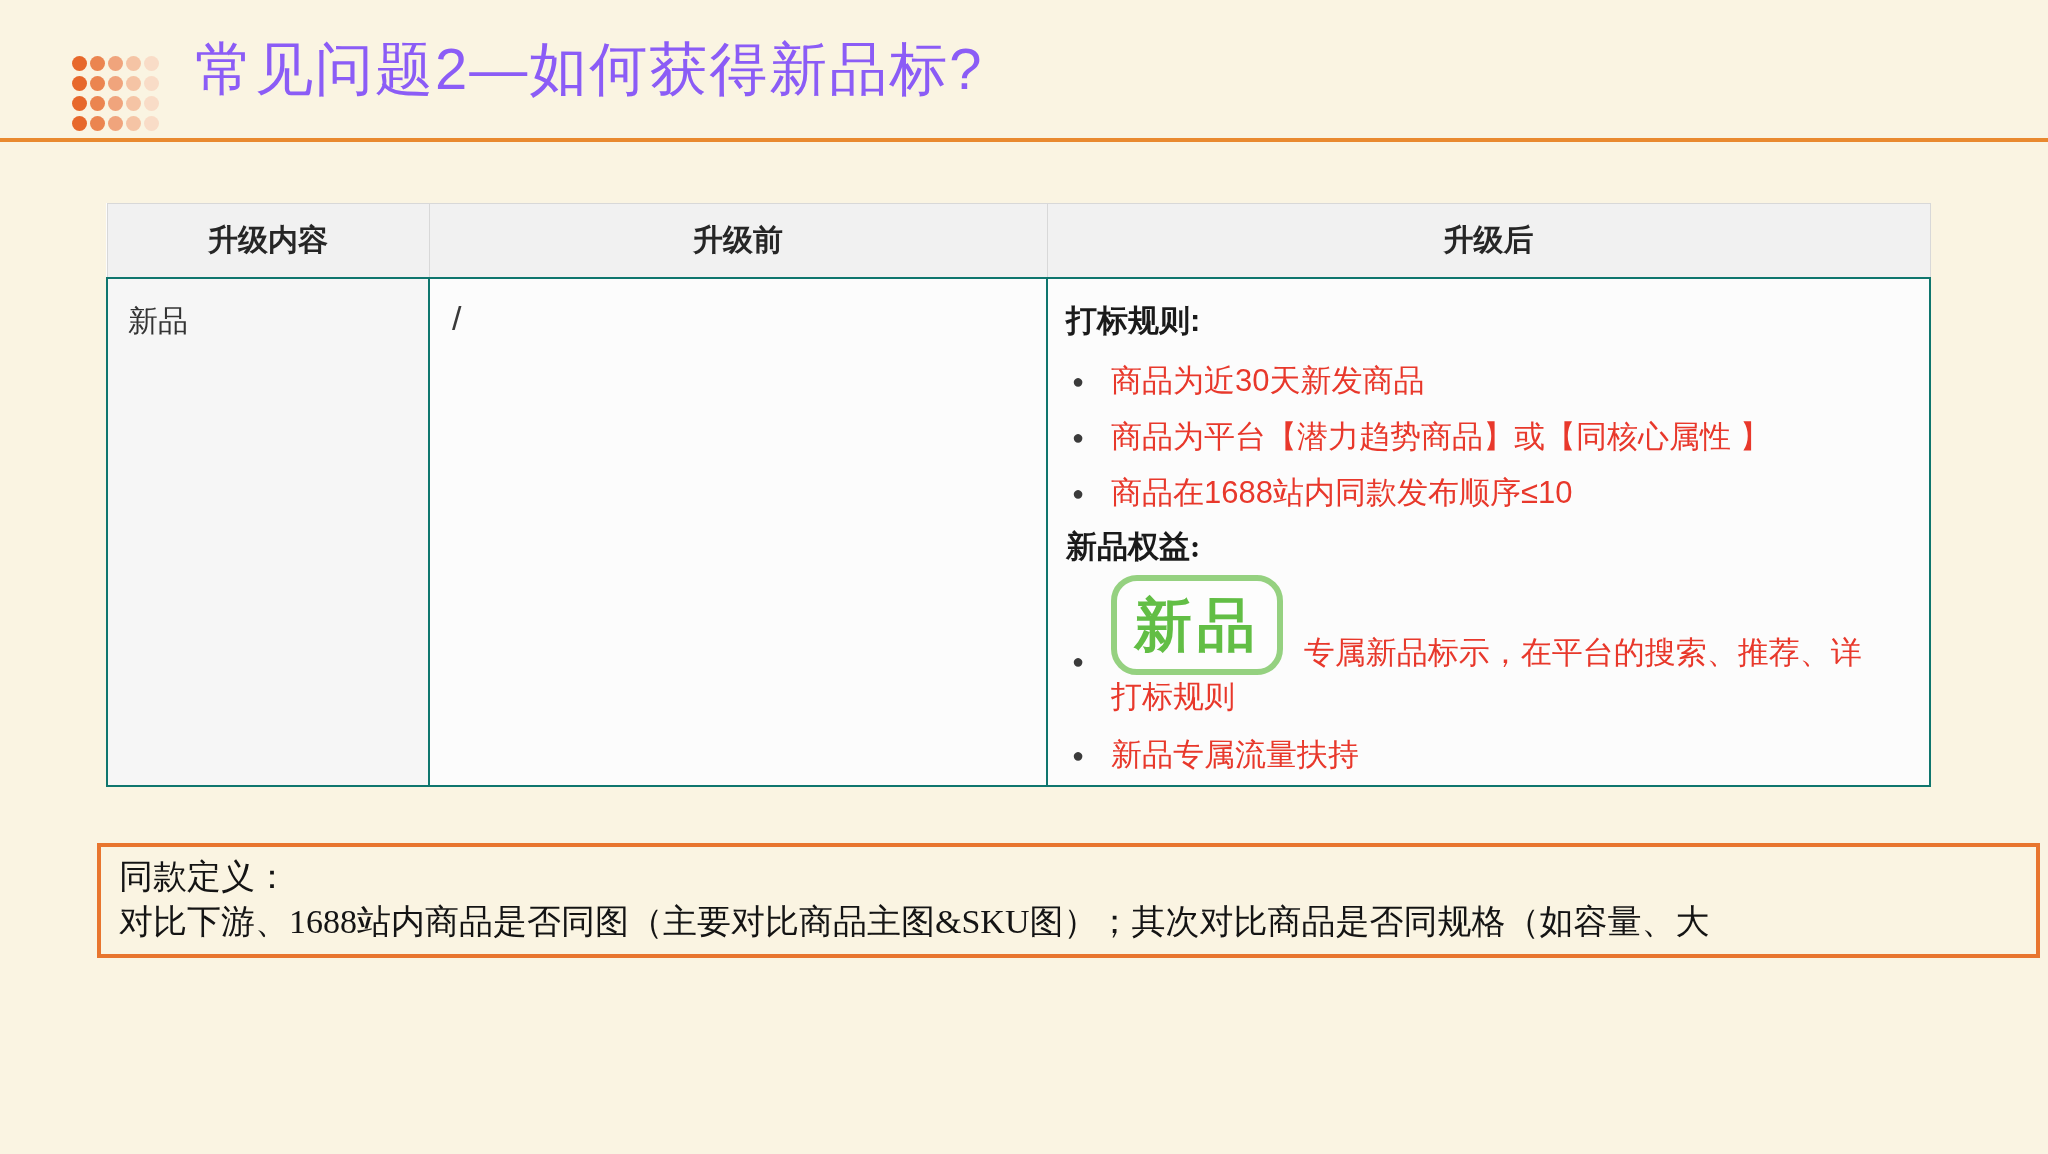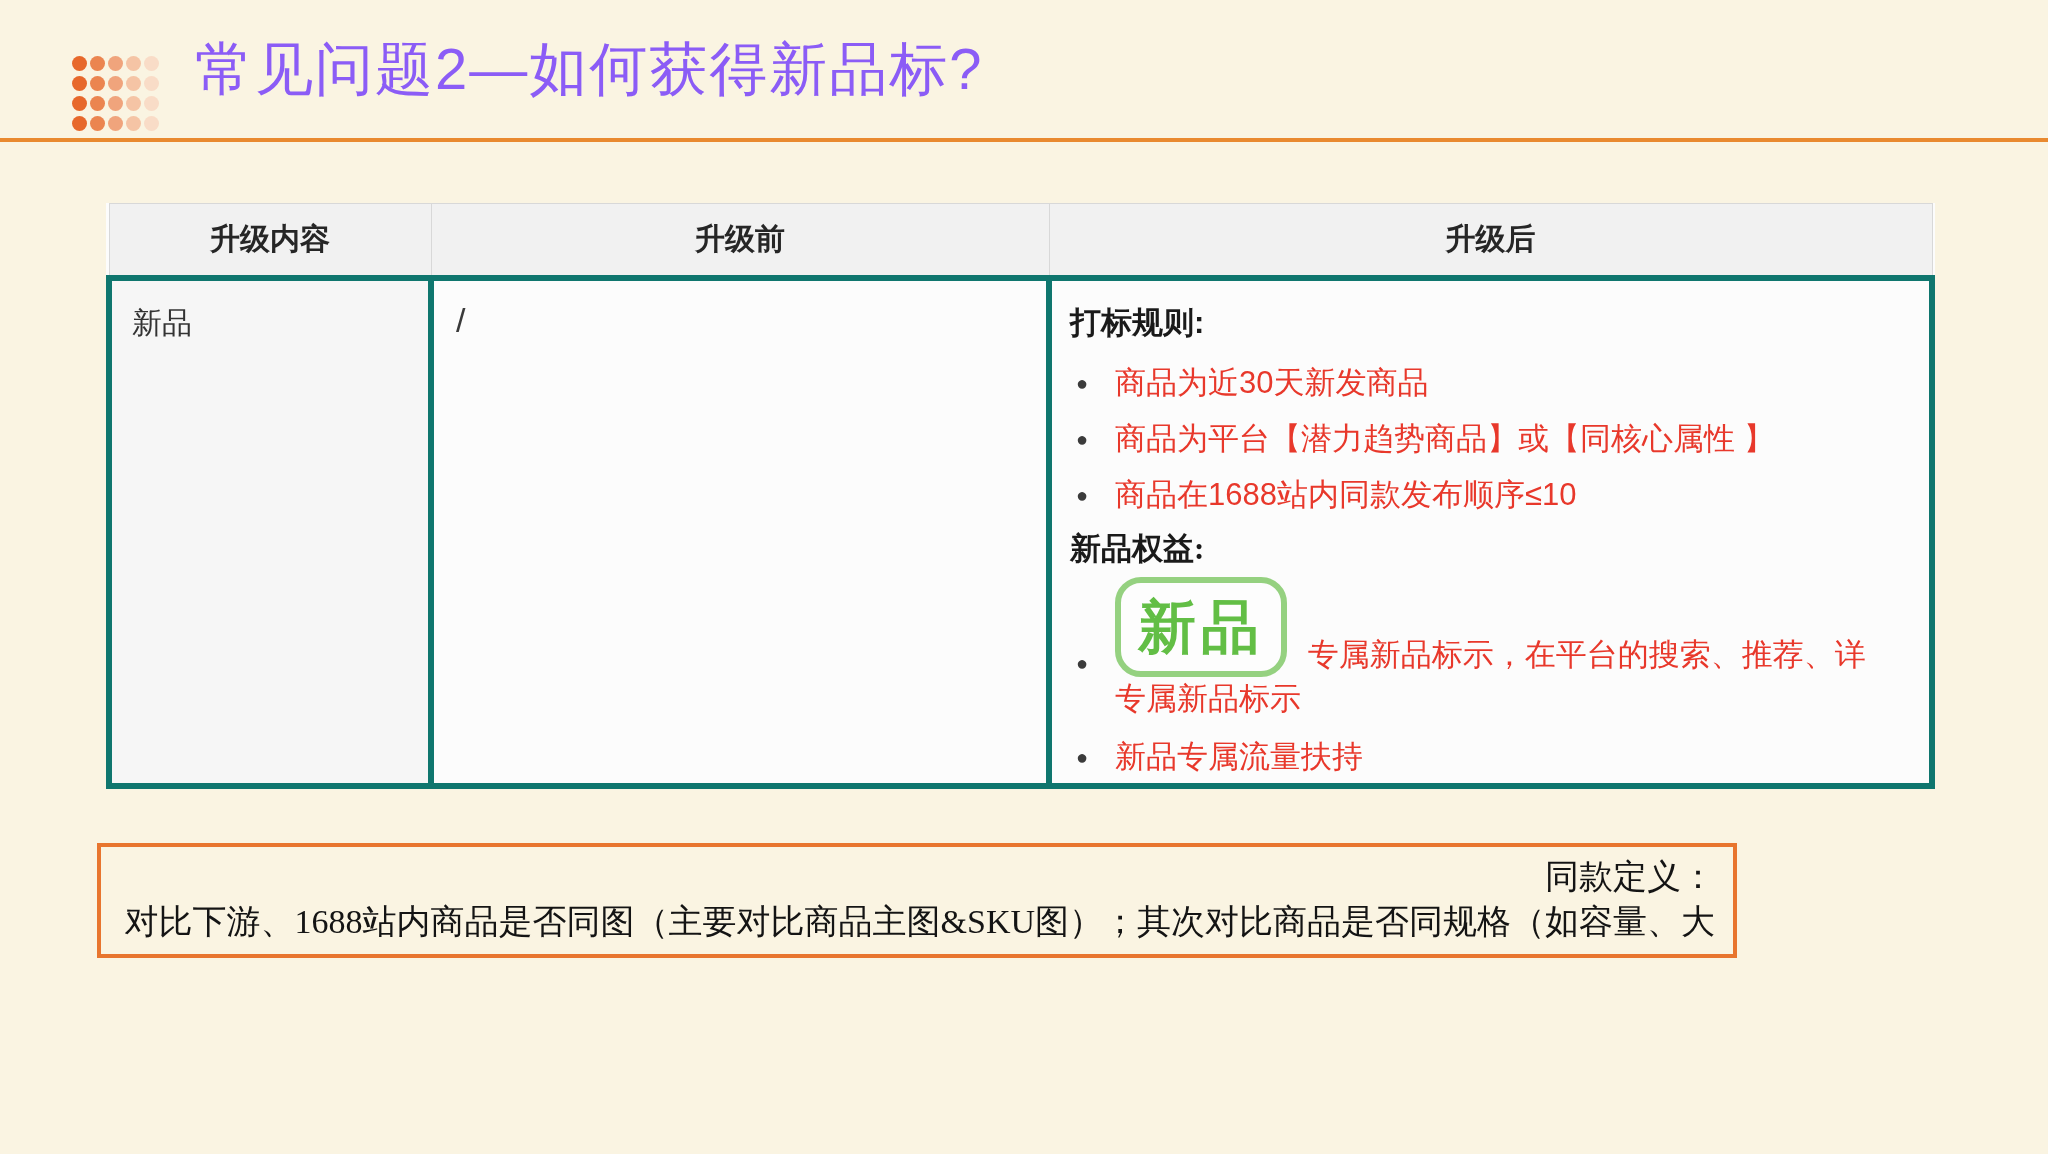--- a/index.html
+++ b/index.html
@@ -63,21 +63,21 @@
     height: 74px;
     background: #F1F1F1;
     border: 1px solid #D8D8D8;
     font-size: 30px;
     font-weight: bold;
     color: #262626;
     text-align: center;
     vertical-align: middle;
   }
   .upgrade-table td {
-    border: 6px solid #0f766e;
+    border: 2px solid #0f766e;
     vertical-align: top;
     font-size: 30px;
     color: #333;
     height: 508px;
   }
   td.cell-content { background: #F6F6F6; padding: 22px 20px; }
   td.cell-before  { background: #FCFCFC; padding: 20px 22px; font-size: 34px; color: #3a3a3a; }
   td.cell-after   { background: #FCFCFC; padding: 10px 20px 0 14px; }
 
   .sec-title {
@@ -129,29 +129,28 @@
     margin-right: 12px;
   }
   .badge-text { font-size: 31px; color: #E8382B; }
   .badge-text-line2 { font-size: 31px; line-height: 44px; color: #E8382B; }
 
   
   .note-box {
     position: absolute;
     left: 97px;
     top: 843px;
-    width: 1640px;
+    width: 1943px;
     border: 4px solid #E8752E;
     padding: 7px 18px 10px 18px;
     font-family: "Liberation Serif", serif;
     font-size: 34px;
     line-height: 45px;
     color: #141414;
     background: transparent;
-    text-align: right;
   }
   .note-line { white-space: nowrap; }
 </style>
 </head>
 <body>
 
 <div class="slide">
 
   <div class="dot-grid">
       <span class="dot" style="background: rgb(231, 104, 43);"></span>
@@ -210,21 +209,21 @@
           <div class="bullet b3">
             <span class="dot-mark">●</span><span>商品在1688站内同款发布顺序≤10</span>
           </div>
 
           <div class="sec-title benefits">新品权益:</div>
 
           <div class="bullet bullet-badge">
             <span class="dot-mark">●</span>
             <span class="new-badge">新品</span>
             <span class="badge-text">专属新品标示，在平台的搜索、推荐、详</span>
-            <div class="badge-text-line2">专属新品标示</div>
+            <div class="badge-text-line2">打标规则</div>
           </div>
 
           <div class="bullet b5">
             <span class="dot-mark">●</span><span>新品专属流量扶持</span>
           </div>
 
         </td>
       </tr>
     </tbody>
   </table>

